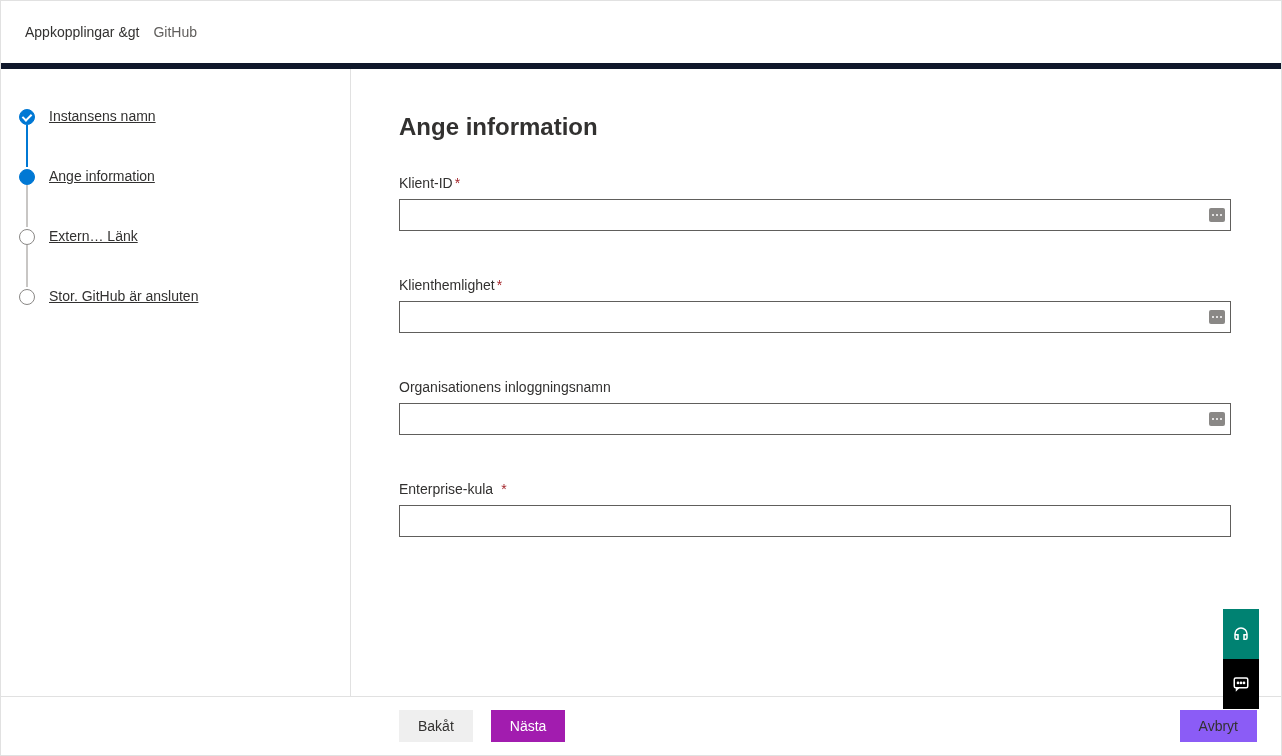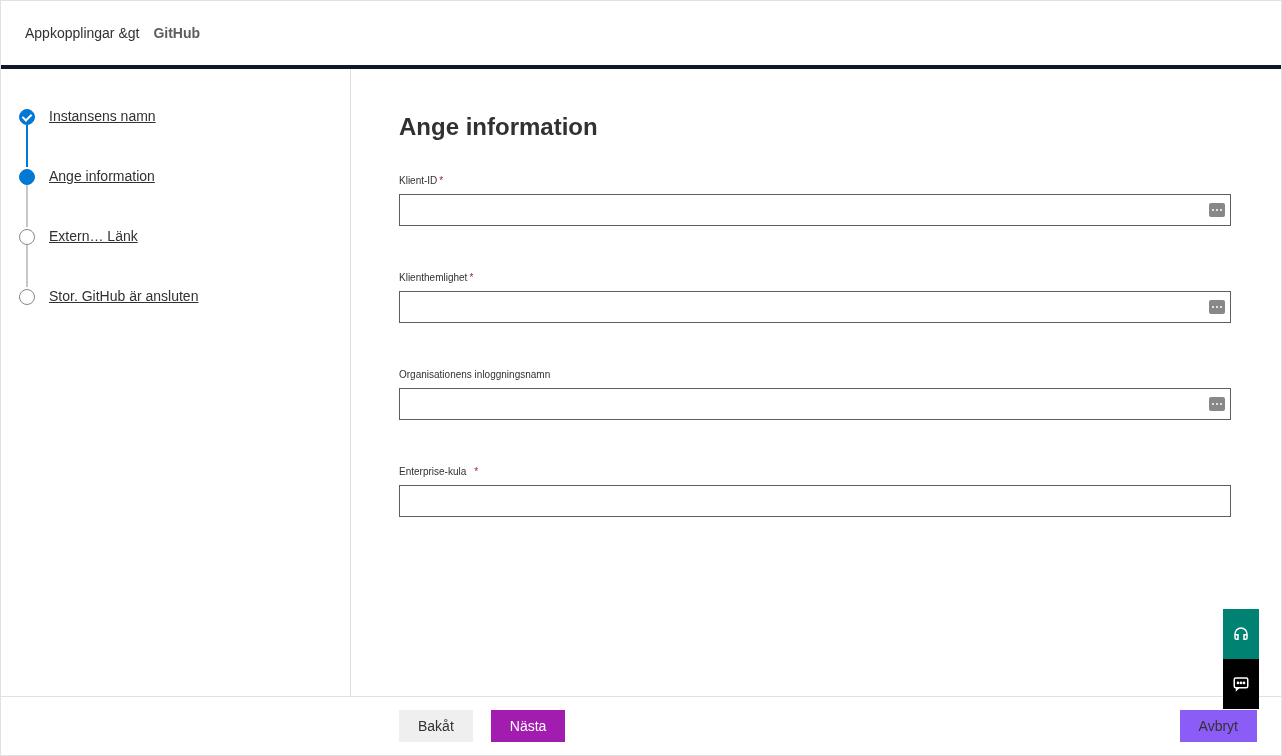--- a/index.html
+++ b/index.html
@@ -11,31 +11,30 @@
     width: 1282px;
     height: 756px;
     position: relative;
     border: 1px solid #e1e1e1;
   }
   .header {
     display: flex;
     align-items: center;
     padding: 0 24px;
     height: 68px;
-    border-bottom: 4px solid #0f172a;
+    border-bottom: 6px solid #0f172a;
   }
   .breadcrumb-item {
     font-size: 14px;
     color: #323130;
     margin-right: 14px;
   }
   .breadcrumb-current {
     font-size: 14px;
     color: #605e5c;
-    font-weight: bold;
   }
   .body-wrap {
     display: flex;
     height: 628px;
   }
   .sidebar {
     width: 350px;
     border-right: 1px solid #e1e1e1;
     padding: 38px 18px 18px 18px;
     text-decoration: underline;
@@ -102,21 +101,21 @@
   }
   .main h1 {
     font-size: 24px;
     font-weight: 600;
     margin-bottom: 34px;
   }
   .field {
     margin-bottom: 46px;
   }
   .field-label {
-    font-size: 10px;
+    font-size: 14px;
     margin-bottom: 8px;
     display: block;
   }
   .req { color: #a4262c; margin-left: 2px; }
   .req-spaced { color: #a4262c; margin-left: 8px; }
   .input-wrap {
     position: relative;
   }
   .input-wrap input {
     width: 100%;

